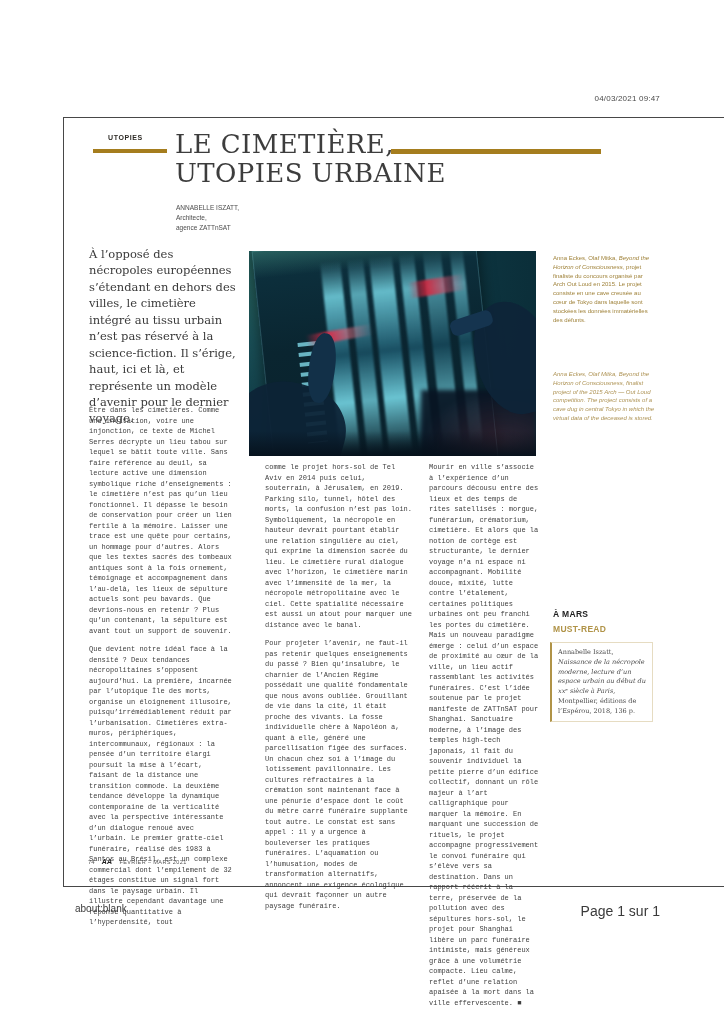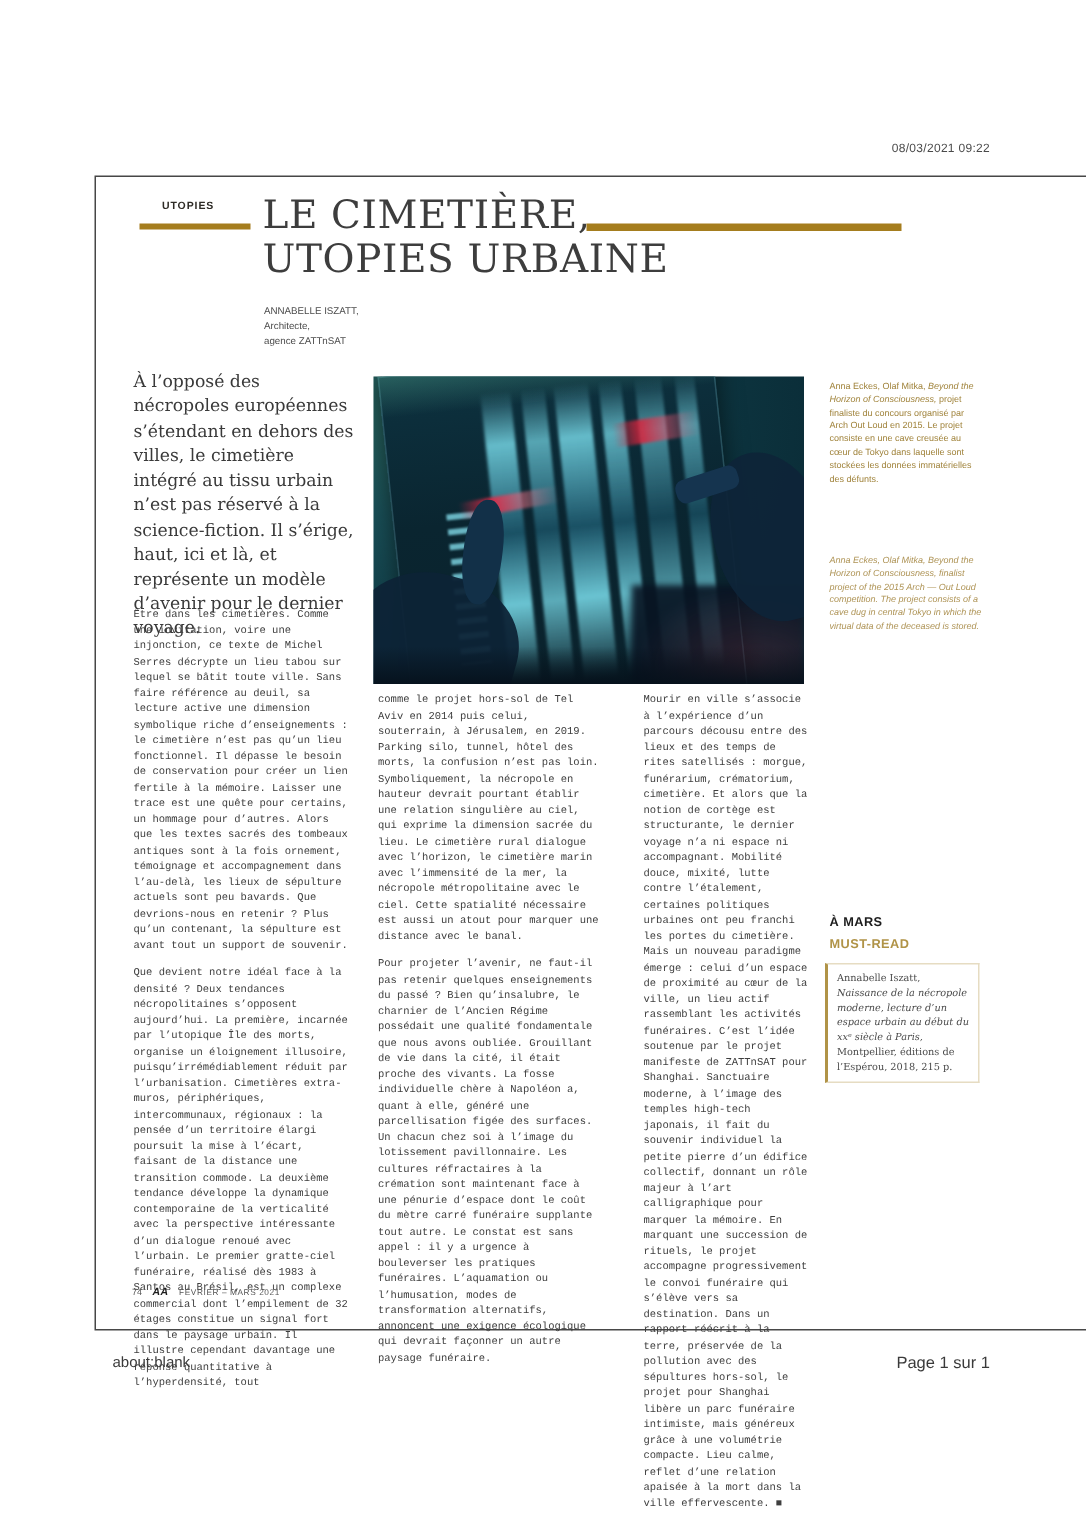--- a/index.html
+++ b/index.html
@@ -3,21 +3,21 @@
 <meta charset="utf-8">
 <style>
   html,body{margin:0;padding:0;}
   body{
     width:724px;height:1024px;position:relative;background:#ffffff;
     font-family:"Liberation Sans",sans-serif;color:#3c3c3c;overflow:hidden;
   }
   
   .print-datetime{position:absolute;top:94px;right:64px;font-size:8px;color:#4a4a4a;letter-spacing:.2px;}
   .print-url{position:absolute;left:75px;top:903px;font-size:10px;color:#3a3a3a;}
-  .print-pagecount{position:absolute;right:64px;top:903px;font-size:11px;color:#3a3a3a;}
+  .print-pagecount{position:absolute;right:64px;top:903px;font-size:14px;color:#3a3a3a;}
   
   .sheet{
     position:absolute;left:63px;top:117px;width:715px;height:770px;
     border:1.5px solid #474747;background:#fff;box-sizing:border-box;
   }
   .rubric{position:absolute;left:44px;top:16px;font-size:7px;font-weight:bold;letter-spacing:.6px;color:#2e2b26;}
   .rubric-bar{position:absolute;left:29px;top:31px;width:74px;height:4px;background:#a57d1e;}
   .title{
     position:absolute;left:111px;top:12px;font-family:"DejaVu Serif",serif;
     font-size:26px;line-height:1.1;color:#3d3d3d;letter-spacing:.4px;white-space:nowrap;
@@ -25,21 +25,21 @@
   .title-bar{position:absolute;left:327px;top:31px;width:210px;height:4.5px;background:#a57d1e;}
   .author{position:absolute;left:112px;top:85px;font-size:6.5px;line-height:1.55;color:#4c4c4c;}
   
   .lead{
     position:absolute;left:25px;top:128px;width:148px;
     font-family:"DejaVu Serif",serif;font-size:11.5px;line-height:1.43;color:#3a3a3a;
   }
   .bodycol{font-family:Liberation Mono, monospace;font-size:7px;line-height:1.5;color:#3e3e3e;}
   .bodycol p{margin:0 0 8px 0;}
   .col1{position:absolute;left:25px;top:287px;width:147px;}
-  .col2{position:absolute;left:188px;top:344px;width:150px;}
+  .col2{position:absolute;left:201px;top:344px;width:150px;}
   .col3{position:absolute;left:365px;top:344px;width:113px;}
   
   .photo{
     position:absolute;left:185px;top:133px;width:287px;height:205px;overflow:hidden;
     background:radial-gradient(circle at 14% 8%,#2e6e62 0%,#1a5058 26%,#0d3540 58%,#092833 100%);
   }
   .photo .plate{
     position:absolute;left:5%;top:-6%;width:78%;height:112%;
     transform:rotate(-6deg);background:linear-gradient(180deg,#0d3240 0%,#0a2530 45%,#0a222c 100%);
     box-shadow:0 0 16px rgba(0,0,0,.55);
@@ -87,21 +87,21 @@
   .alire-box .it{font-style:italic;}
   
   .mag-footer{position:absolute;left:24px;top:740px;display:flex;align-items:baseline;gap:7px;}
   .mag-footer .pn{font-size:6px;color:#555;}
   .mag-footer .logo{font-size:7px;font-weight:bold;color:#1e1e1e;font-style:italic;letter-spacing:.3px;}
   .mag-footer .issue{font-size:5.5px;color:#555;letter-spacing:.4px;}
 </style>
 </head>
 <body>
 
-<div class="print-datetime">08/03/2021 09:22</div>
+<div class="print-datetime">04/03/2021 09:47</div>
 <div class="print-url">about:blank</div>
 <div class="print-pagecount">Page 1 sur 1</div>
 
 <div class="sheet">
 
   <div class="rubric">UTOPIES</div>
   <div class="rubric-bar"></div>
 
   <div class="title">
     <span>LE CIMETIÈRE,</span><br>
@@ -158,21 +158,21 @@
   </div>
   <div class="bodycol col3">
     <p>Mourir en ville s’associe à l’expérience d’un parcours décousu entre des lieux et des temps de rites satellisés : morgue, funérarium, crématorium, cimetière. Et alors que la notion de cortège est structurante, le dernier voyage n’a ni espace ni accompagnant. Mobilité douce, mixité, lutte contre l’étalement, certaines politiques urbaines ont peu franchi les portes du cimetière. Mais un nouveau paradigme émerge : celui d’un espace de proximité au cœur de la ville, un lieu actif rassemblant les activités funéraires. C’est l’idée soutenue par le projet manifeste de ZATTnSAT pour Shanghai. Sanctuaire moderne, à l’image des temples high-tech japonais, il fait du souvenir individuel la petite pierre d’un édifice collectif, donnant un rôle majeur à l’art calligraphique pour marquer la mémoire. En marquant une succession de rituels, le projet accompagne progressivement le convoi funéraire qui s’élève vers sa destination. Dans un rapport réécrit à la terre, préservée de la pollution avec des sépultures hors-sol, le projet pour Shanghai libère un parc funéraire intimiste, mais généreux grâce à une volumétrie compacte. Lieu calme, reflet d’une relation apaisée à la mort dans la ville effervescente. ■</p>
   </div>
 
   <div class="alire-fr">À MARS</div>
   <div class="alire-en">MUST-READ</div>
   <div class="alire-box">
     <span>Annabelle Iszatt,</span>
     <span class="it">Naissance de la nécropole moderne, lecture d’un espace urbain au début du xxᵉ siècle à Paris,</span>
-    <span>Montpellier, éditions de l’Espérou, 2018, 215 p.</span>
+    <span>Montpellier, éditions de l’Espérou, 2018, 136 p.</span>
   </div>
 
   <div class="mag-footer">
     <span class="pn">74</span>
     <span class="logo">AA</span>
     <span class="issue">FÉVRIER – MARS 2021</span>
   </div>
 
 </div>
 

